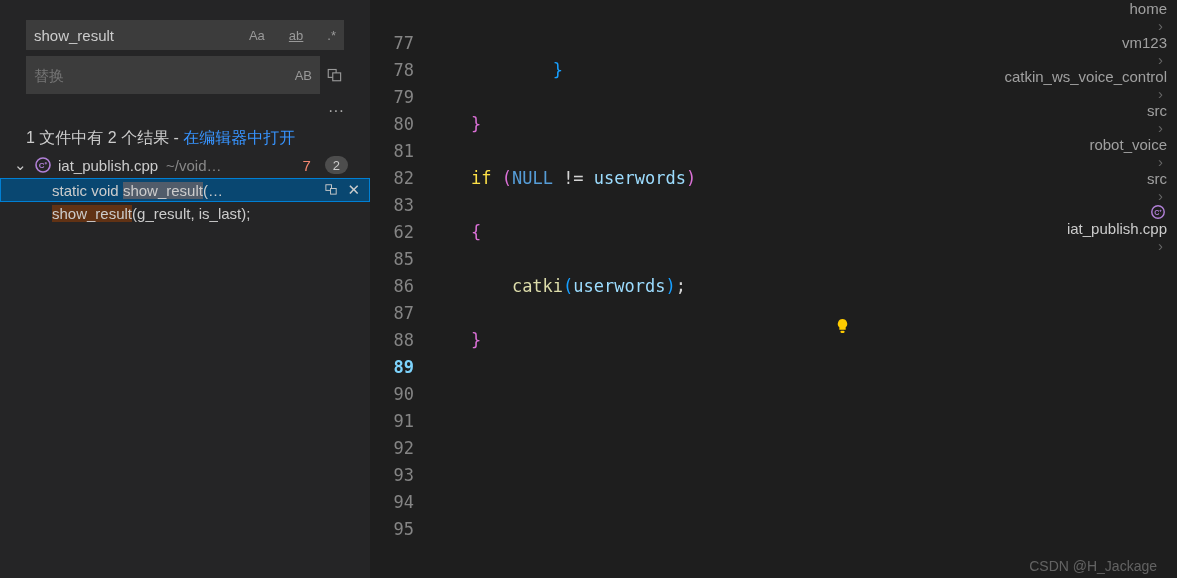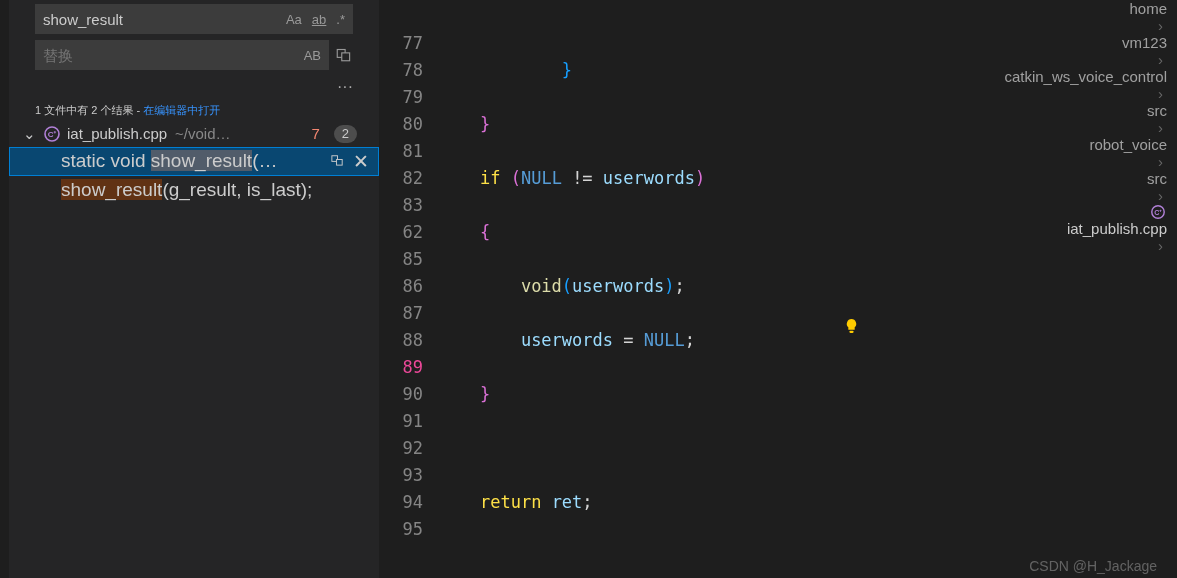--- a/index.html
+++ b/index.html
@@ -10,68 +10,67 @@
   color: #cccccc;
   overflow: hidden;
   display: flex;
   font-size: 14px;
 }
 .sidebar {
   width: 370px;
   background: #252526;
   display: flex;
   flex-direction: column;
-  padding-top: 4px;
-  margin-left: 9px;
+  padding-top: 20px;
 }
 .search-box {
   margin: 0 26px 6px 26px;
   background: #3c3c3c;
   height: 30px;
   display: flex;
   align-items: center;
   padding: 0 8px;
   justify-content: space-between;
 }
 .search-box input {
   background: transparent;
   border: none;
   color: #cccccc;
   font-size: 15px;
   outline: none;
   flex: 1;
 }
-.search-icons { display: flex; gap: 10px; color: #999; font-size: 13px; }
+.search-icons { display: flex; gap: 24px; color: #999; font-size: 13px; }
 .replace-box {
   margin: 0 26px 6px 26px;
   display: flex;
   align-items: center;
   gap: 6px;
 }
 .replace-box .rb-input {
   flex: 1;
   background: #3c3c3c;
-  height: 30px;
+  height: 38px;
   display: flex;
   align-items: center;
   padding: 0 8px;
   justify-content: space-between;
 }
 .replace-box input {
   background: transparent;
   border: none;
   color: #888;
   font-size: 15px;
   outline: none;
   flex: 1;
 }
 .ellipsis-row { text-align: right; padding: 2px 26px 0 0; color: #aaa; font-size: 16px; }
 .status-row {
   padding: 6px 26px 2px 26px;
-  font-size: 11px;
+  font-size: 16px;
   line-height: 1.5;
 }
 .status-row .link { color: #3794ff; cursor: pointer; }
 .file-row {
   display: flex;
   align-items: center;
   padding: 4px 22px 4px 14px;
   gap: 6px;
   font-size: 15px;
 }
@@ -87,21 +86,21 @@
 .file-row .count { color:#f48771; margin-right:8px;}
 .badge {
   background: #4d4d4d; color:#ccc;
   border-radius: 10px; padding: 0 8px; font-size: 13px;
   height:18px; display:inline-flex; align-items:center;
 }
 .match-row {
   display: flex;
   align-items: center;
   padding: 3px 10px 3px 52px;
-  font-size: 19px;
+  font-size: 15px;
   position: relative;
 }
 .match-row.selected { background:#094771; }
 .match-row.selected-border::before {
   content:''; position:absolute; left:0; top:0; bottom:0; right:0;
   border: 1px solid #007fd4; pointer-events:none;
 }
 .match-text { flex:1; white-space: nowrap; overflow:hidden; text-overflow: ellipsis;}
 .hl { background:#613214; }
 .match-row.selected .hl { background:#515c6a;}
@@ -137,21 +136,21 @@
   line-height: 27px;
   padding-top: 2px;
 }
 .gutter {
   width: 60px;
   text-align: right;
   color: #858585;
   padding-right: 16px;
   user-select: none;
 }
-.gutter .cur { color:#ec4899; }
+.gutter .cur { color:#7dd3fc;font-weight:bold; }
 .code { flex:1; color:#d4d4d4; white-space: pre; position:relative; }
 .tok-key { color:#fde047; }
 .tok-macro { color:#569cd6; }
 .tok-id { color:#9cdcfe; }
 .tok-func { color:#dcdcaa; }
 .brace-p { color:#da70d6; }
 .brace-b { color:#179fff; }
 .bulb {
   position:absolute; left: 464px; top: 318px;
   width: 17px; height:17px;
@@ -273,25 +272,23 @@
 <div>92</div>
 <div>93</div>
 <div>94</div>
 <div>95</div>
     </div>
     <div class="code">
 <div>            <span class="brace-b">}</span></div>
 <div>    <span class="brace-p">}</span></div>
 <div>    <span class="tok-key">if</span> <span class="brace-p">(</span><span class="tok-macro">NULL</span> != <span class="tok-id">userwords</span><span class="brace-p">)</span></div>
 <div>    <span class="brace-p">{</span></div>
-<div>        <span class="tok-func">void</span><span class="brace-b">(</span><span class="tok-id">userwords</span><span class="brace-b">)</span>;</div>
-<div>        <span class="tok-id">userwords</span> = <span class="tok-macro">NULL</span>;</div>
+<div>        <span class="tok-func">catki</span><span class="brace-b">(</span><span class="tok-id">userwords</span><span class="brace-b">)</span>;</div>
 <div>    <span class="brace-p">}</span></div>
 <div> </div>
-<div>    <span class="tok-key">return</span> <span class="tok-id">ret</span>;</div>
 
 
 
 
 
 
 
 
 
 

